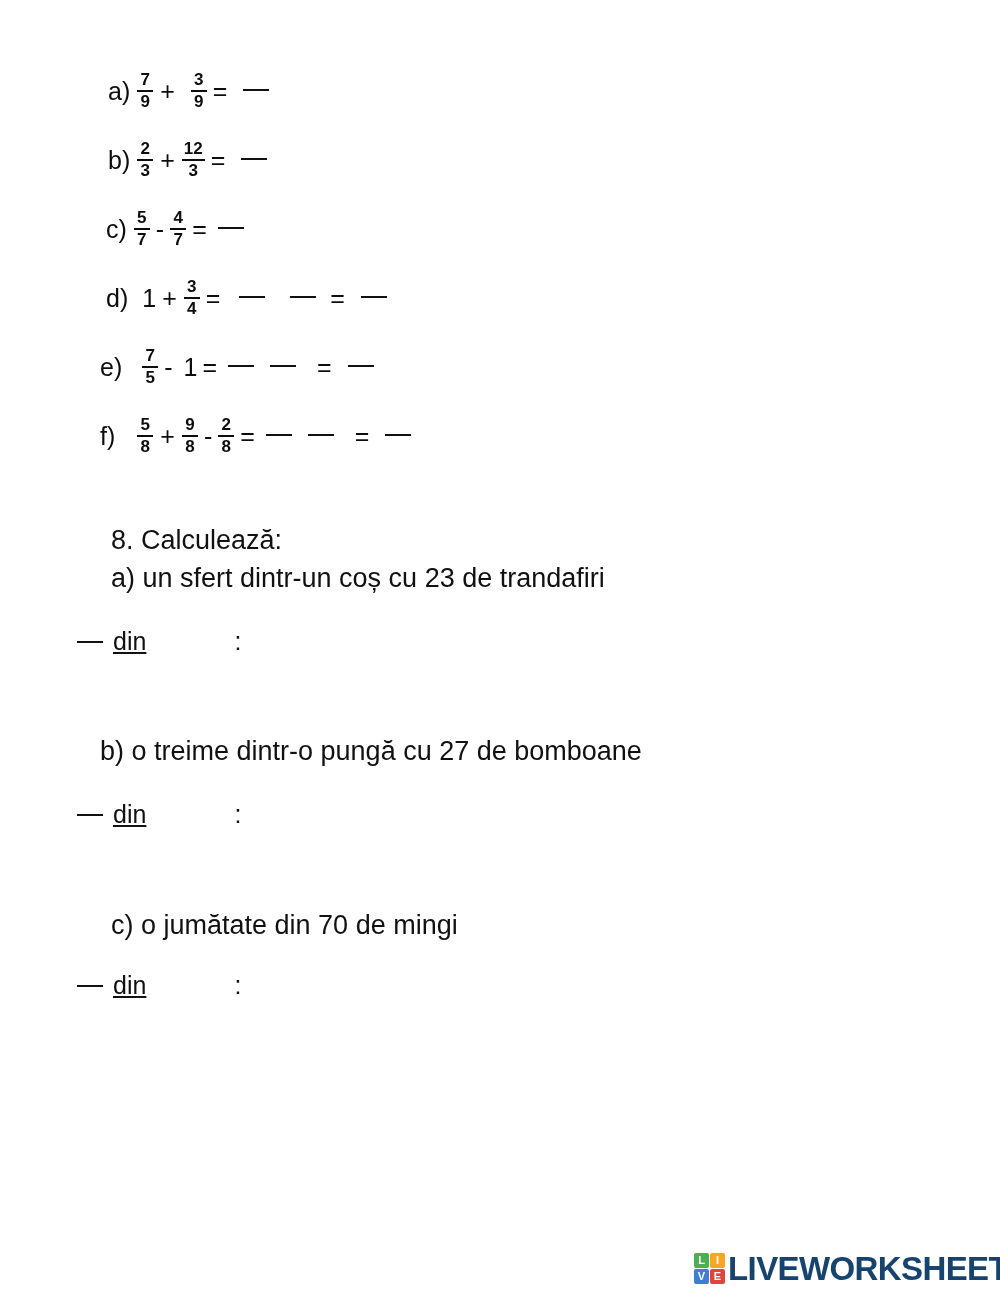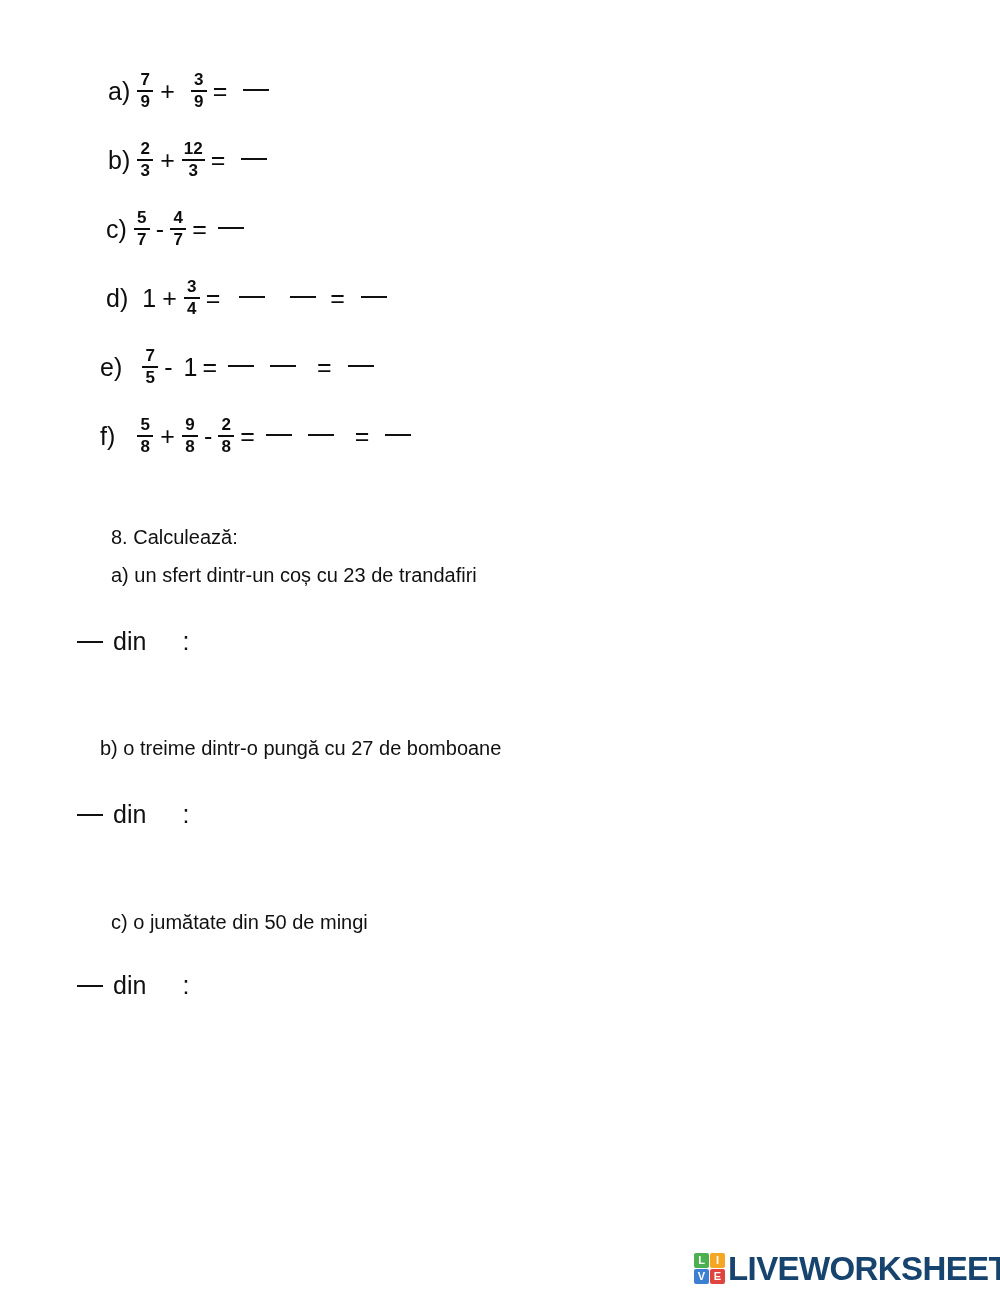--- a/index.html
+++ b/index.html
@@ -106,41 +106,41 @@
   
   .ex8 {
     position: absolute;
     left: 0;
     top: 0;
     width: 1000px;
   }
   .ex8-line {
     position: absolute;
     white-space: nowrap;
-    font-size: 20px;
+    font-size: 27px;
     line-height: 1.1;
     color: #111111;
   }
   .ans-line {
     position: absolute;
     white-space: nowrap;
     font-size: 25px;
     line-height: 1.1;
     display: flex;
     align-items: center;
     color: #111111;
   }
   .ans-line .blank-lead {
     display: inline-block;
     width: 26px;
     height: 2px;
     background: #111111;
     margin-right: 10px;
   }
-  .ans-line .din { margin-right: 36px; }
+  .ans-line .din { margin-right: 88px; text-decoration: underline; }
   .ans-line .colon { font-size: 25px; }
 
   
   .lw-logo {
     position: absolute;
     left: 694px;
     top: 1249px;
     display: flex;
     align-items: center;
     height: 38px;
@@ -302,21 +302,21 @@
     </div>
 
     <div class="ex8-line" style="left:100px; top:737px;">b) o treime dintr-o pungă cu 27 de bomboane</div>
 
     <div class="ans-line" style="left:77px; top:801px;">
       <span class="blank-lead"></span>
       <span class="din">din</span>
       <span class="colon">:</span>
     </div>
 
-    <div class="ex8-line" style="left:111px; top:911px;">c) o jumătate din 50 de mingi</div>
+    <div class="ex8-line" style="left:111px; top:911px;">c) o jumătate din 70 de mingi</div>
 
     <div class="ans-line" style="left:77px; top:972px;">
       <span class="blank-lead"></span>
       <span class="din">din</span>
       <span class="colon">:</span>
     </div>
   </div>
 
   <div class="lw-logo">
     <div class="lw-mark">

